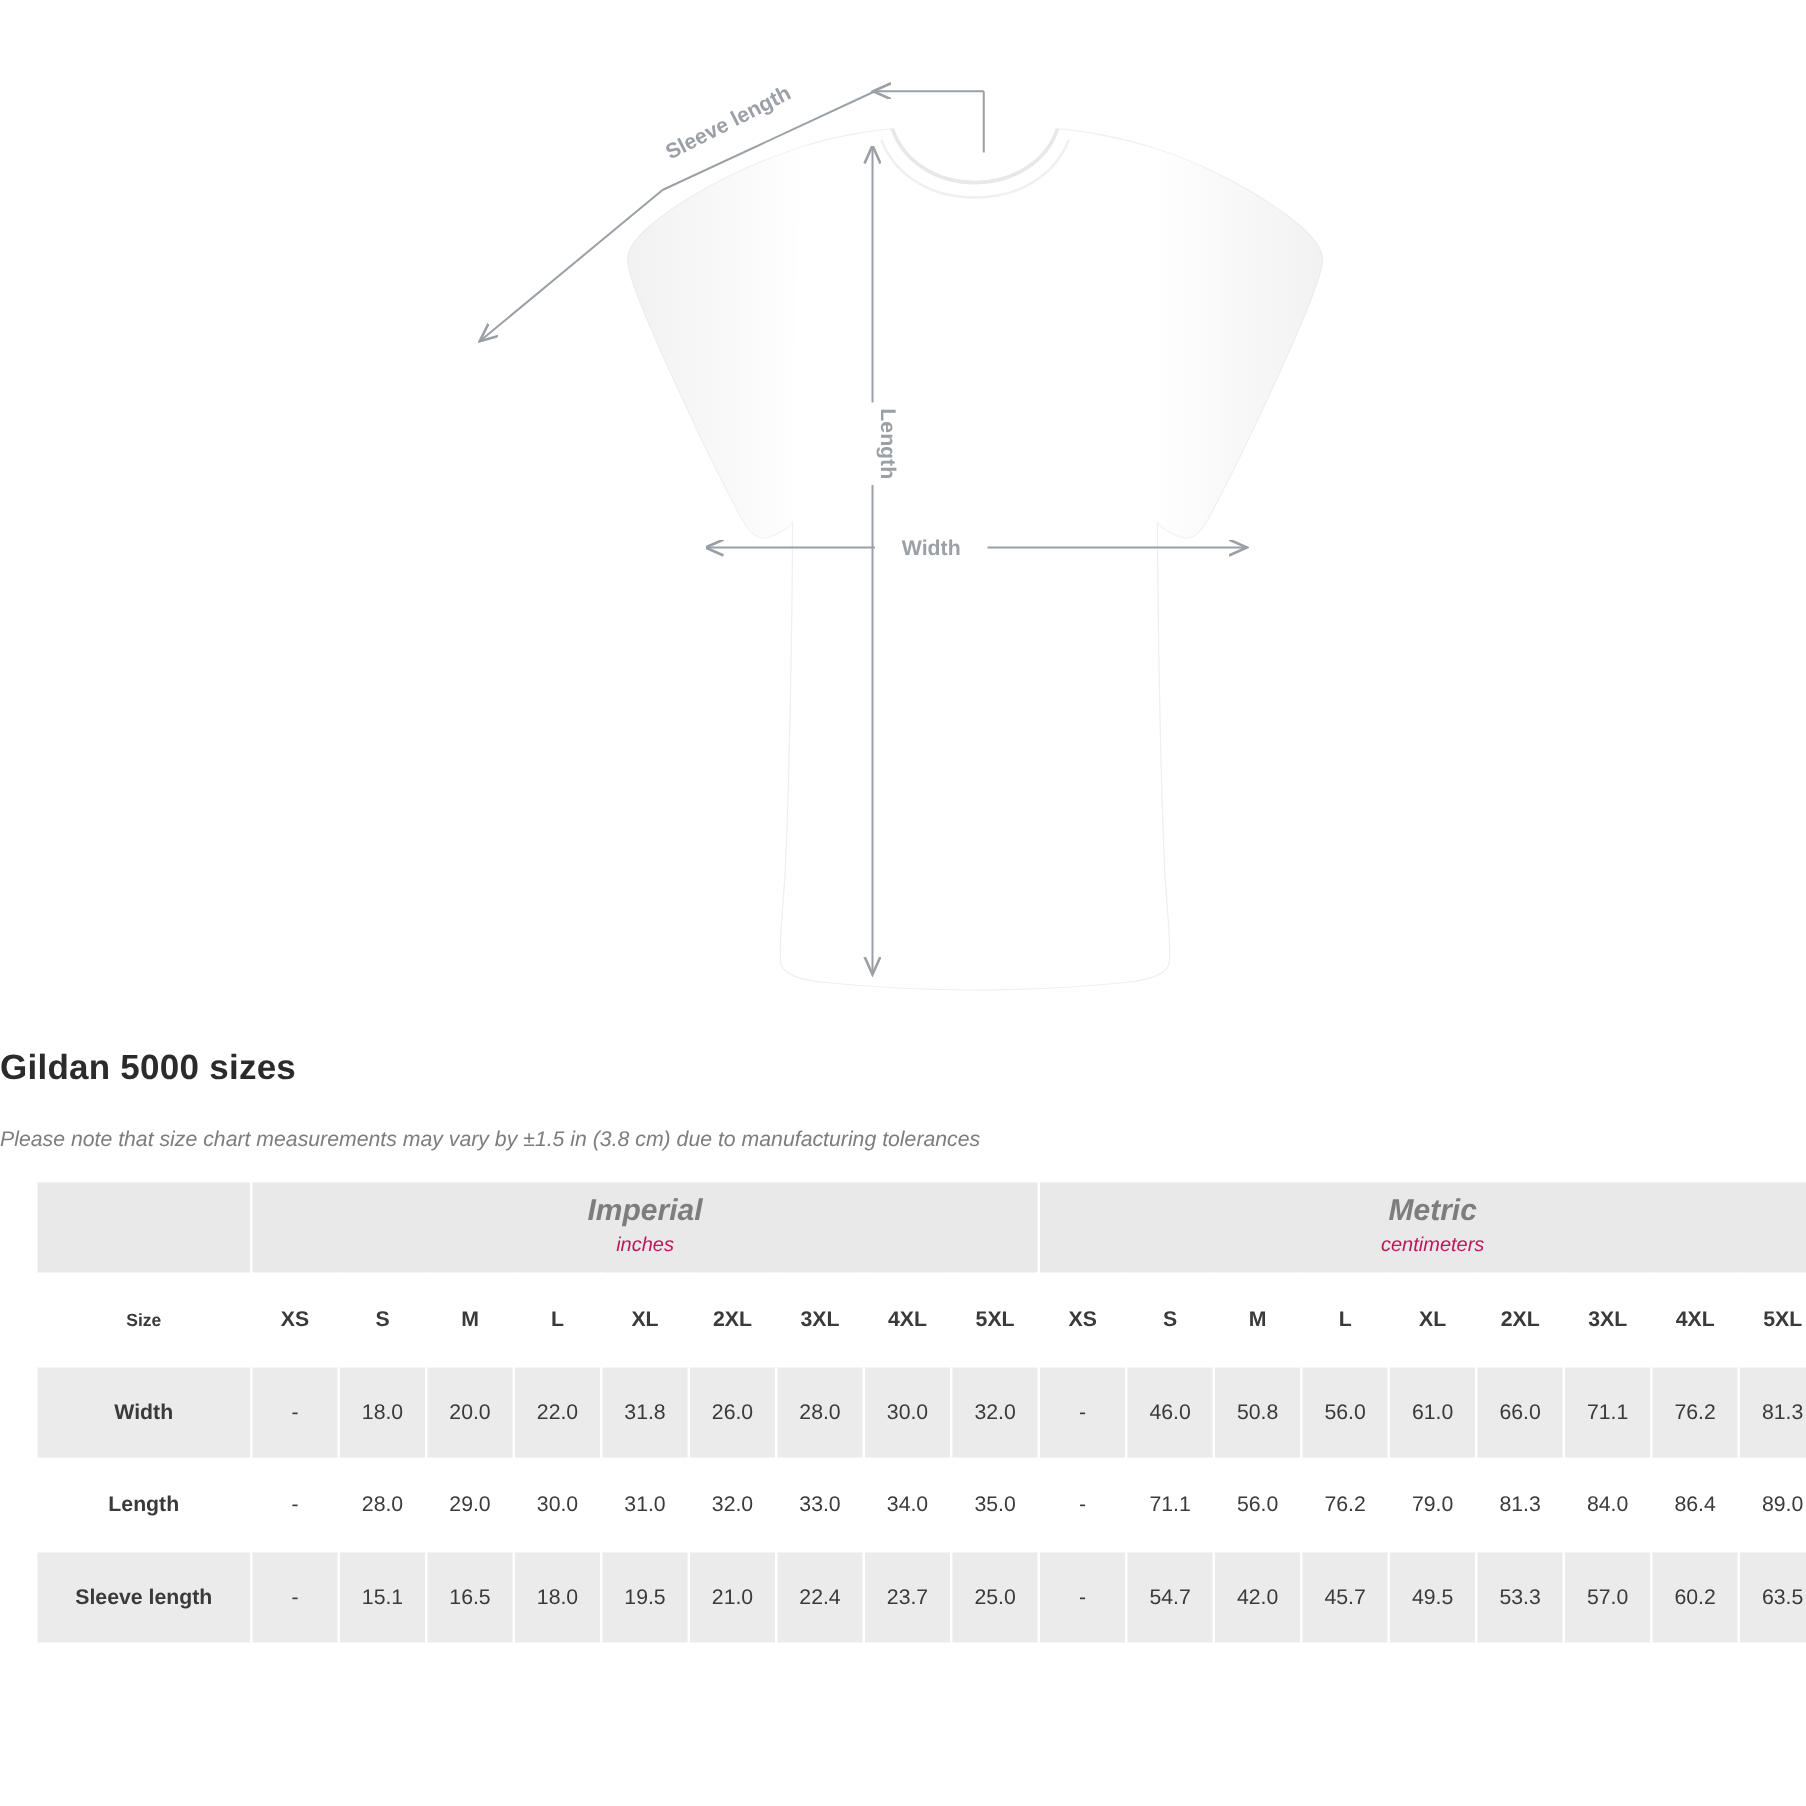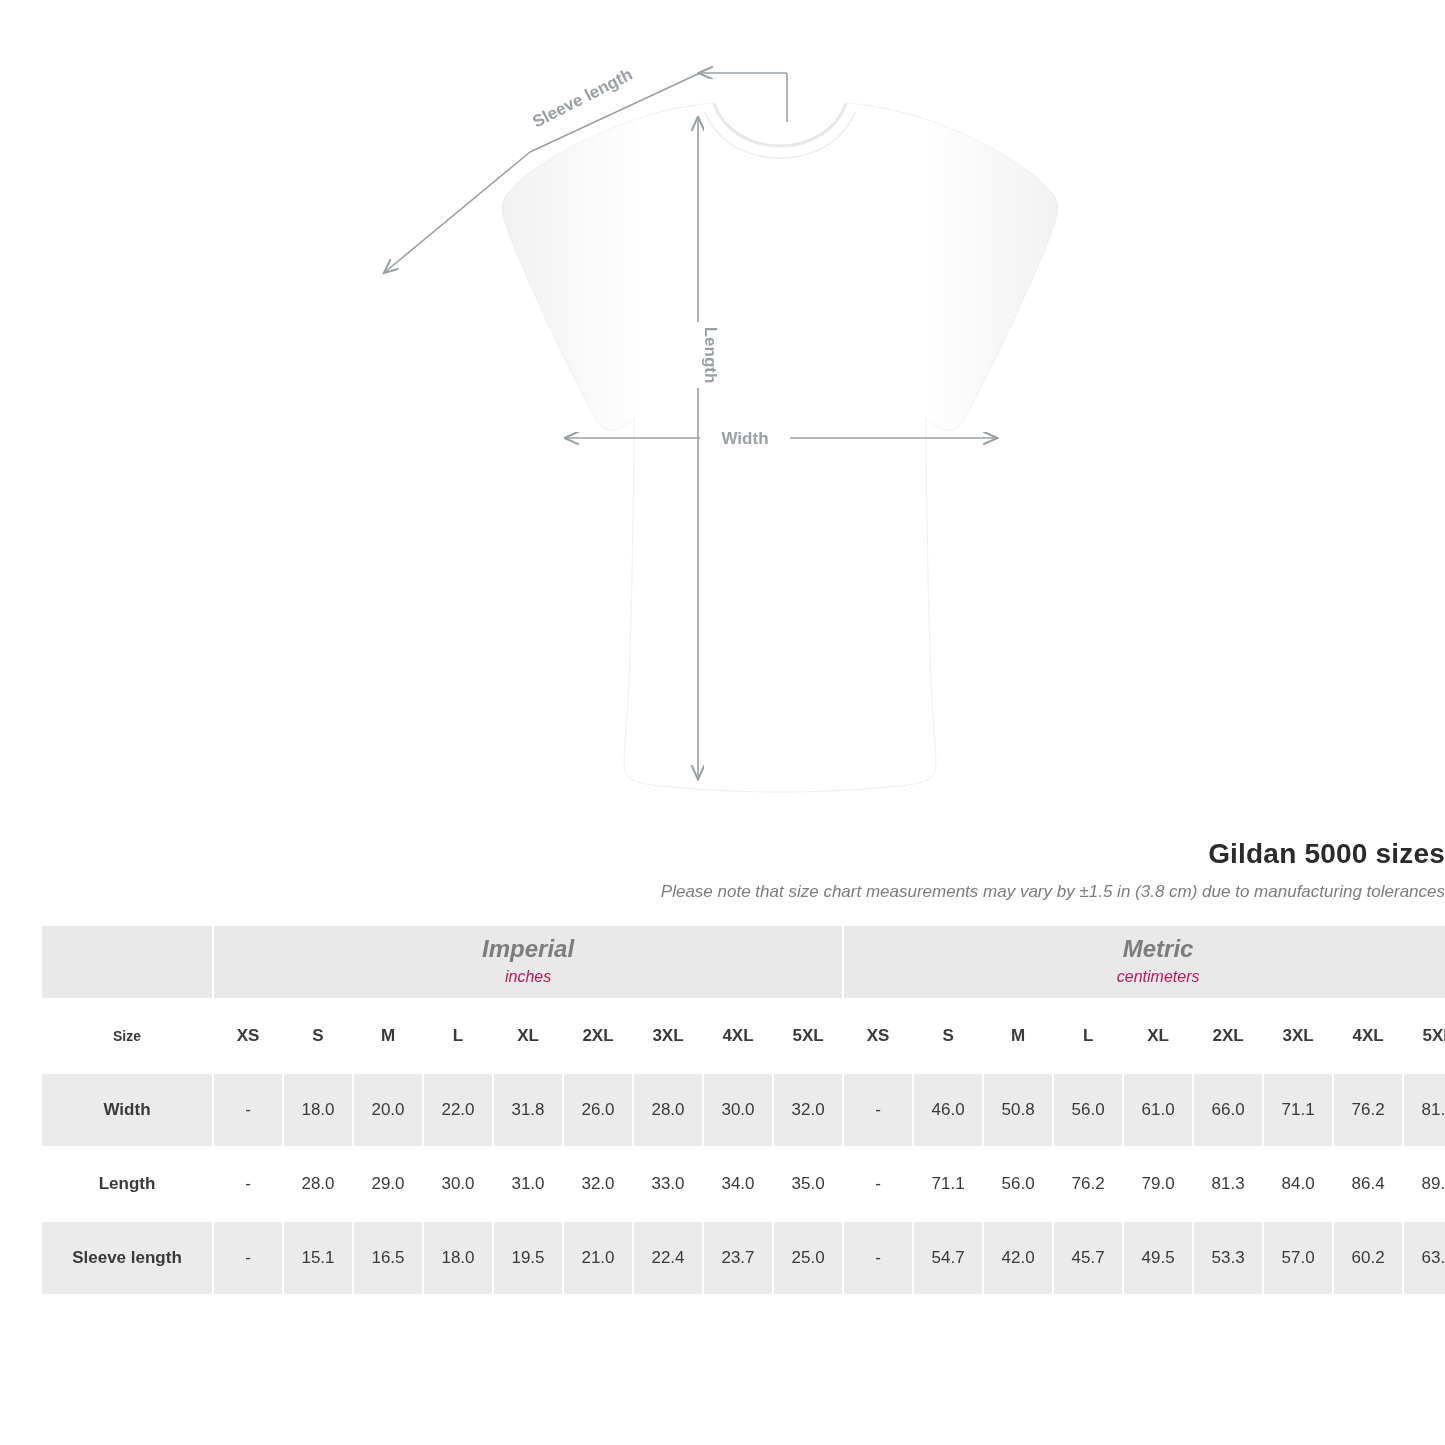--- a/index.html
+++ b/index.html
@@ -25,40 +25,40 @@
     position: relative;
     width: 1445px;
     height: 830px;
   }
   .diagram svg {
     display: block;
   }
 
   
   .title-block {
-    text-align: right;
+    text-align: left;
     margin-top: 8px;
   }
   .chart-title {
     font-size: 28px;
     font-weight: bold;
     color: #2b2b2b;
     letter-spacing: 0.2px;
   }
   .chart-note {
     font-size: 17px;
     font-style: italic;
     color: #7d7d7d;
-    margin-top: 12px;
+    margin-top: 32px;
   }
 
   
   .table-wrap {
     margin-top: 22px;
-    padding: 0 40px;
+    padding: 0 28px;
   }
   table.size-table {
     width: 100%;
     border-collapse: collapse;
     table-layout: fixed;
   }
   table.size-table td,
   table.size-table th {
     text-align: center;
     vertical-align: middle;

